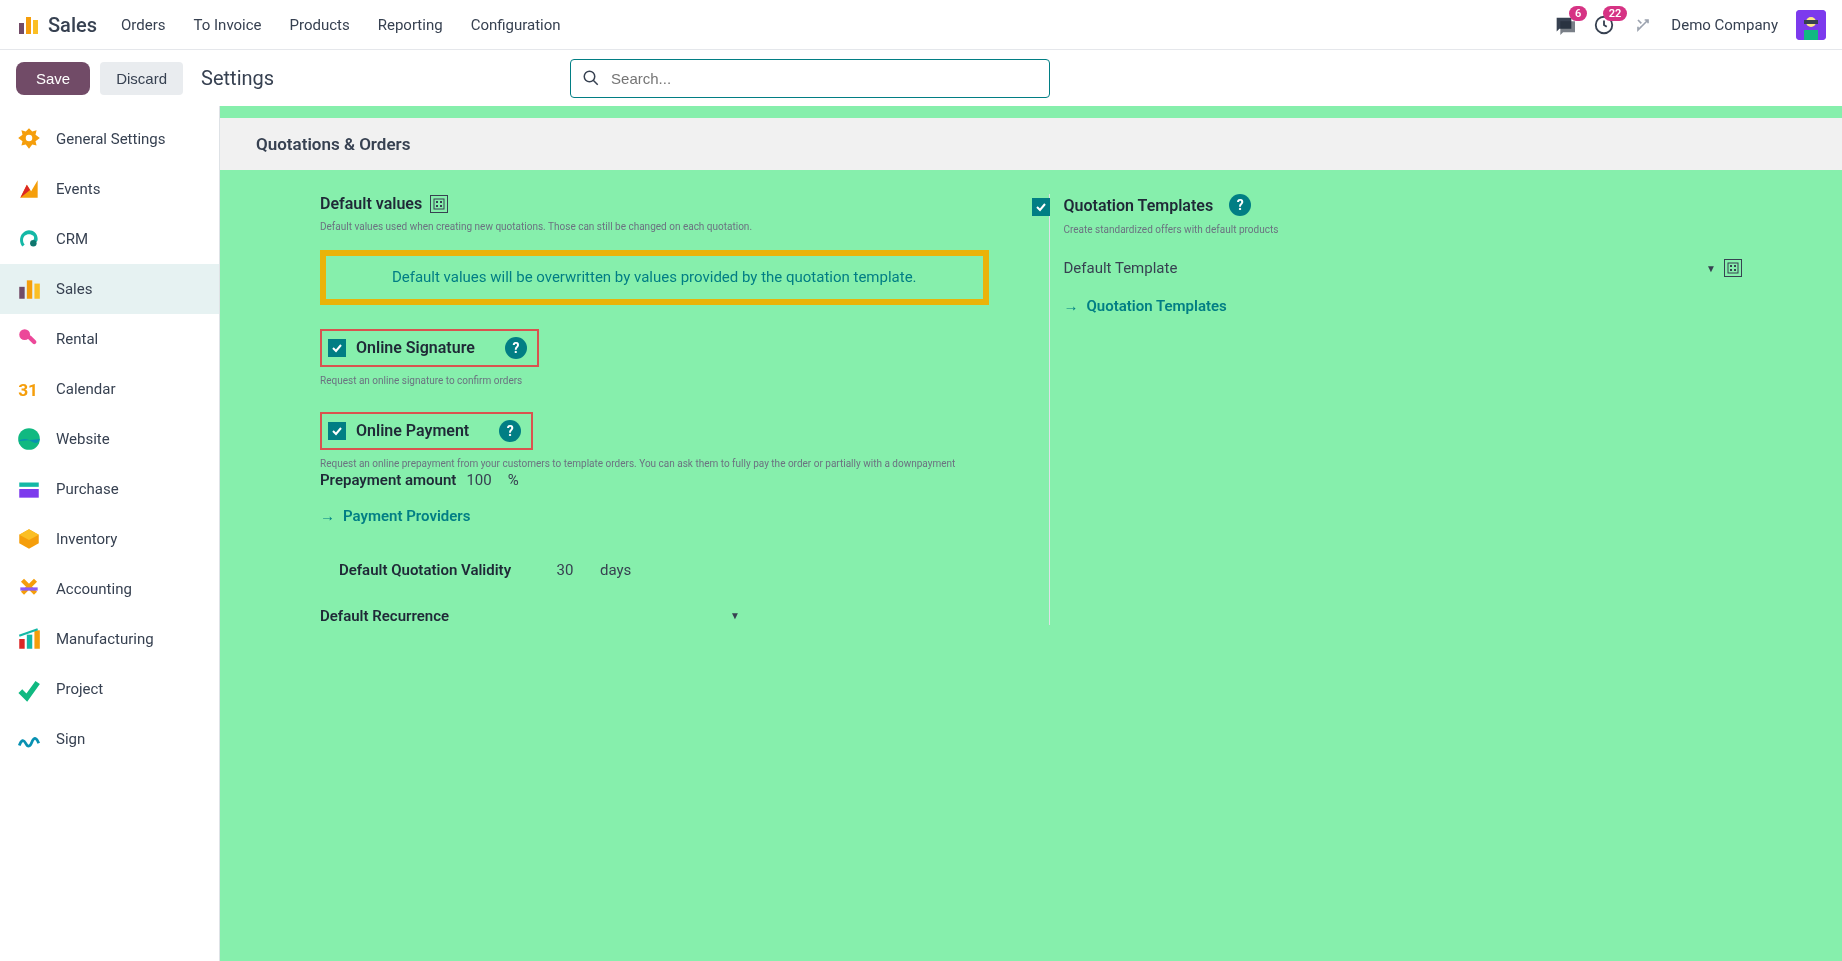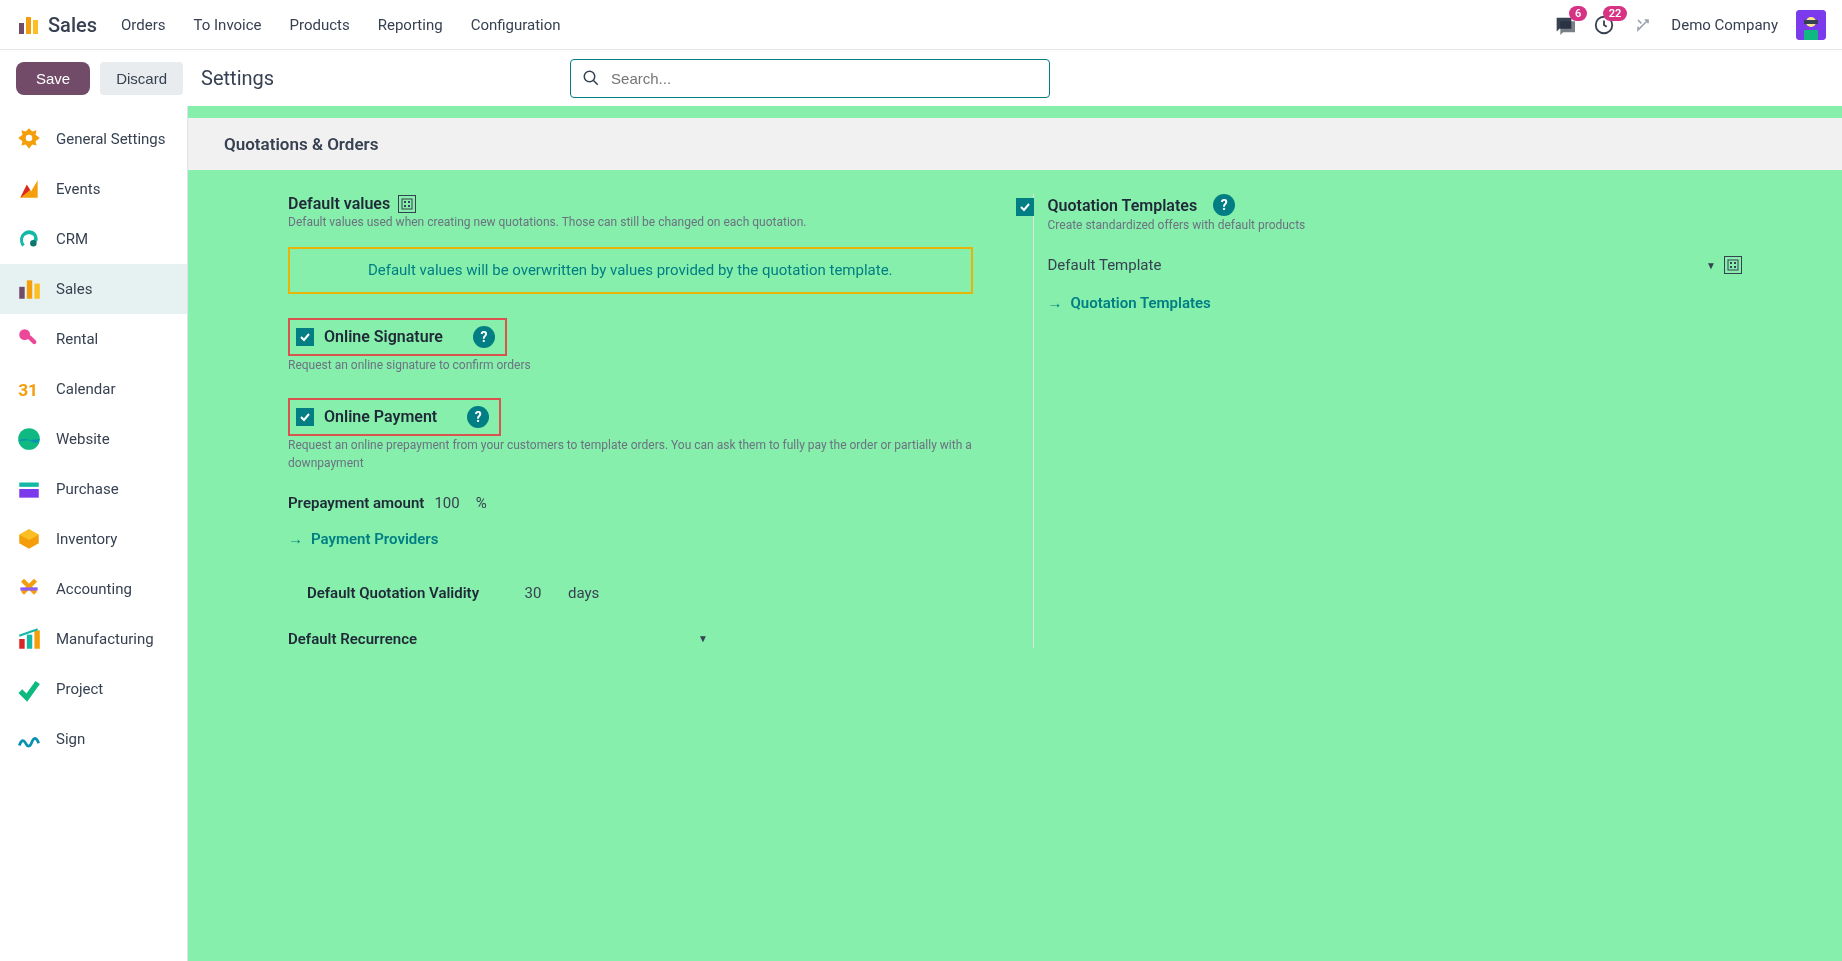--- a/index.html
+++ b/index.html
@@ -17,44 +17,44 @@
 
 .toolbar { display: flex; align-items: center; height: 56px; padding: 0 16px; gap: 10px;}
 .btn-save { background: #714b67; color: #fff; border: none; padding: 8px 20px; border-radius: 8px; font-size: 15px; font-weight: 500; cursor: pointer;}
 .btn-discard { background: #e9ecef; color: #374151; border: none; padding: 8px 16px; border-radius: 4px; font-size: 15px; cursor: pointer;}
 .page-title { font-size: 20px; color: #374151; margin-left: 8px;}
 .search-wrap { margin-left: auto; margin-right: auto; position: relative;}
 .search-input { width: 480px; padding: 10px 14px 10px 40px; border: 1px solid #017e84; border-radius: 4px; font-size: 15px; outline: none;}
 .search-icon-pos { position: absolute; left: 12px; top: 50%; transform: translateY(-50%); color: #374151;}
 
 .main { display: flex; height: calc(100vh - 106px);}
-.sidebar { width: 188px; border-right: 1px solid #dee2e6; overflow-y: auto; padding: 8px 0; flex-shrink: 0; position: relative;}
+.sidebar { width: 220px; border-right: 1px solid #dee2e6; overflow-y: auto; padding: 8px 0; flex-shrink: 0; position: relative;}
 .sidebar::-webkit-scrollbar { width: 8px;}
 .sidebar::-webkit-scrollbar-thumb { background: #c0c4cc; border-radius: 4px;}
 .side-item { display: flex; align-items: center; gap: 14px; padding: 12px 16px; cursor: pointer; color: #374151; font-size: 15px;}
 .side-item.active { background: #e6f2f2;}
 .side-icon { width: 26px; height: 26px; display: flex; align-items: flex-start; justify-content: center; flex-shrink: 0;}
 
 .content { flex: 1; overflow-y: auto; background: #86efac; position: relative;}
 .content::-webkit-scrollbar { width: 10px;}
 .content::-webkit-scrollbar-thumb { background: #c0c4cc; border-radius: 4px;}
 .section-header { background: #f1f1f1; padding: 16px 36px; font-size: 17px; font-weight: 600; color: #374151; margin-top: 12px;}
 .section-body { display: flex; padding: 24px 100px 40px 100px; gap: 60px;}
 .col { flex: 1;}
 .col-right { border-left: 1px solid #dee2e6; padding-left: 24px;}
 .setting-block { margin-bottom: 24px;}
 .setting-title { font-weight: 600; font-size: 16px; color: #1f2937; display: inline-flex; align-items: center; gap: 8px;}
-.setting-desc { color: #6b7280; font-size: 12px; line-height: 1.5;}
-.info-box { border: 2px solid #eab308; color: #017e84; padding: 10px 16px; text-align: center; font-size: 15px; margin-top: 16px; line-height: 1.5;}
+.setting-desc { color: #6b7280; font-size: 10px; margin-top: 6px; line-height: 1.5;}
+.info-box { border: 6px solid #eab308; color: #017e84; padding: 10px 16px; text-align: center; font-size: 15px; margin-top: 16px; line-height: 1.5;}
 .highlight-box { border: 2px solid #d9534f; padding: 6px 10px 6px 6px; display: inline-flex; align-items: center; gap: 10px;}
 .chk { width: 18px; height: 18px; background: #017e84; display: inline-flex; align-items: center; justify-content: center; color: #fff; flex-shrink: 0;}
 .chk-outline { width: 18px; height: 18px; background: #017e84; display: inline-flex; align-items: center; justify-content: center; color:#fff; flex-shrink:0;}
 .help-circle { width: 22px; height: 22px; border-radius: 50%; background: #017e84; color: #fff; display: inline-flex; align-items: center; justify-content: center; font-size: 14px; font-weight: 700; margin-left: 20px;}
 .link-teal { color: #017e84; font-weight: 600; cursor: pointer; display: inline-flex; align-items: center; gap: 8px; font-size: 15px;}
-.row-field { display: flex; align-items: center; gap: 10px; margin-top: 22px; font-size: 15px;}
+.row-field { display: flex; align-items: center; gap: 10px; margin-top: 0; font-size: 15px;}
 .field-label { font-weight: 600; color: #1f2937;}
 .select-inline { display: inline-flex; align-items: center; gap: 6px; color: #374151; flex:1; justify-content:space-between; cursor:pointer;}
 .caret { font-size: 10px; color: #374151;}
 .building-icon { width:18px; height:18px; border:1px solid #374151; display:inline-flex; align-items:center; justify-content:center; font-size:10px;}
 .qt-row { display: flex; gap: 14px; align-items:flex-start;}
 .template-select-row { display:flex; align-items:center; gap:8px; margin-top:22px;}
 .template-select-text { flex:1; color:#374151; font-size:15px;}
 .arrow-right { color:#017e84; font-weight:700;}
 svg { display:block;}
 </style>

